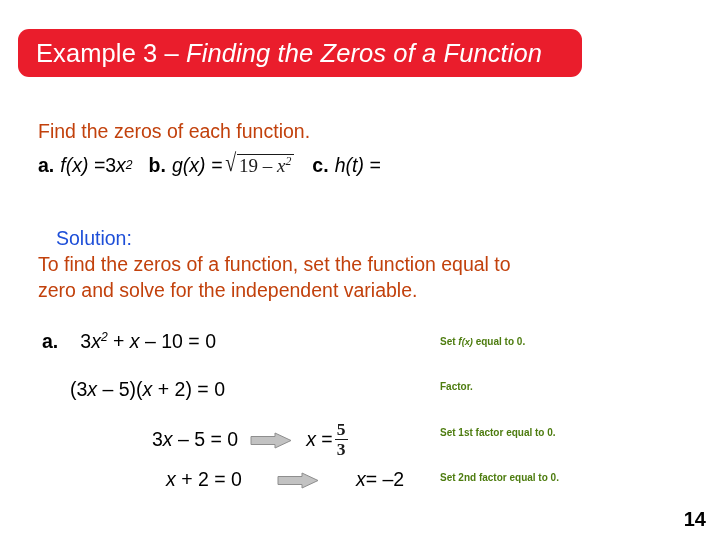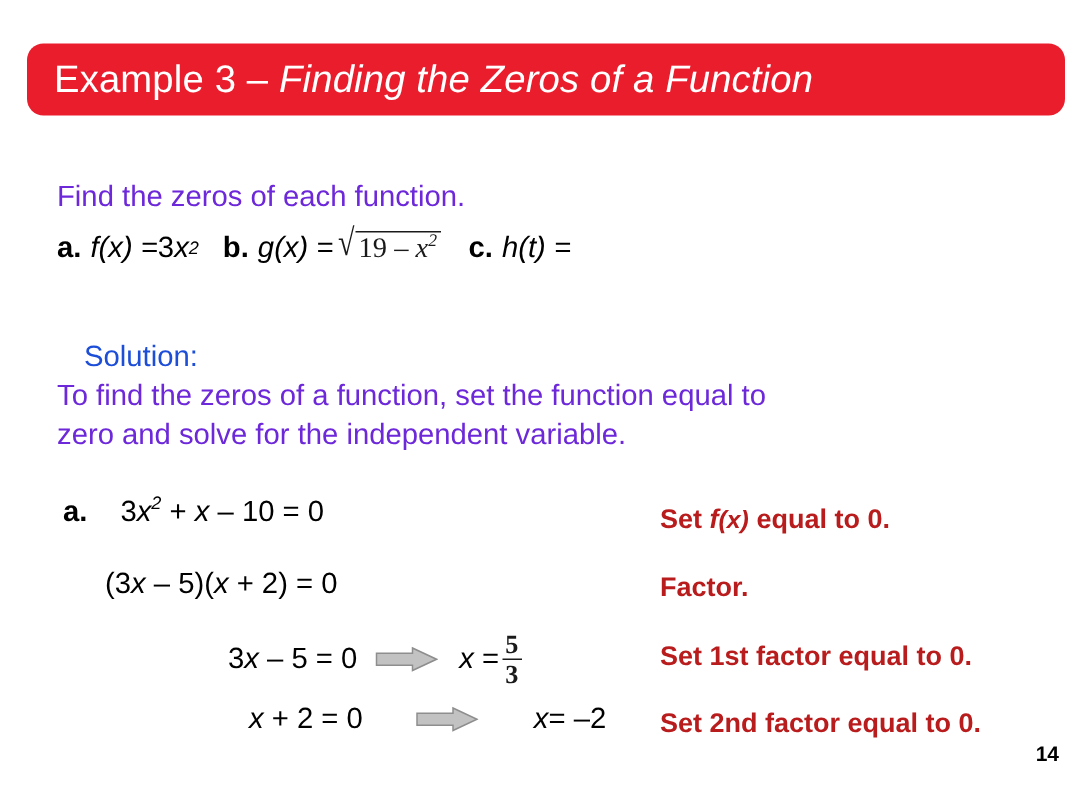--- a/index.html
+++ b/index.html
@@ -14,21 +14,21 @@
     overflow: hidden;
     font-family: "Liberation Sans", sans-serif;
     color: #000000;
   }
 
   
   #title-banner {
     position: absolute;
     left: 18px;
     top: 29px;
-    width: 692px;
+    width: 564px;
     height: 48px;
     background: #ea1d2c;
     border-radius: 11px;
     box-sizing: border-box;
     display: flex;
     align-items: center;
     padding-left: 18px;
     overflow: hidden;
   }
   #title-banner .ttl {
@@ -39,21 +39,21 @@
   }
   #title-banner .ttl-italic {
     font-style: italic;
   }
 
   
   .body-text {
     position: absolute;
     font-size: 19.5px;
     line-height: 26px;
-    color: #6d28d9;
+    color: #c2410c;
     white-space: nowrap;
   }
   .bold { font-weight: bold; }
   .ital { font-style: italic; }
   sup.exp {
     font-size: 0.62em;
     vertical-align: super;
     line-height: 0;
     font-style: italic;
   }
@@ -170,39 +170,39 @@
     height: 17px;
     margin: 0 12px;
     flex: none;
   }
 
   .result { margin-left: 2px; display: inline-flex; align-items: center; }
 
   
   .note {
     position: absolute;
-    font-size: 18px;
-    font-weight: bold;
-    color: #b91c1c;
+    font-size: 10px;
+    font-weight: bold;
+    color: #4d7c0f;
     white-space: nowrap;
     text-align: center;
   }
   #note1 { left: 440px; top: 336px; }
   #note2 { left: 440px; top: 381px; }
   #note3 { left: 440px; top: 427px; }
   #note4 { left: 440px; top: 472px; }
   .note .ital { font-style: italic; font-weight: bold; }
   .note .small-x { font-size: 0.92em; font-style: italic; }
 
   
   #page-number {
     position: absolute;
     right: 14px;
-    top: 494px;
-    font-size: 14px;
+    top: 508px;
+    font-size: 20px;
     font-weight: bold;
     color: #000000;
   }
 </style>
 </head>
 <body>
 
 <div id="title-banner">
   <span class="ttl"><span>Example 3 – </span><span class="ttl-italic">Finding the Zeros of a Function</span></span>
 </div>

